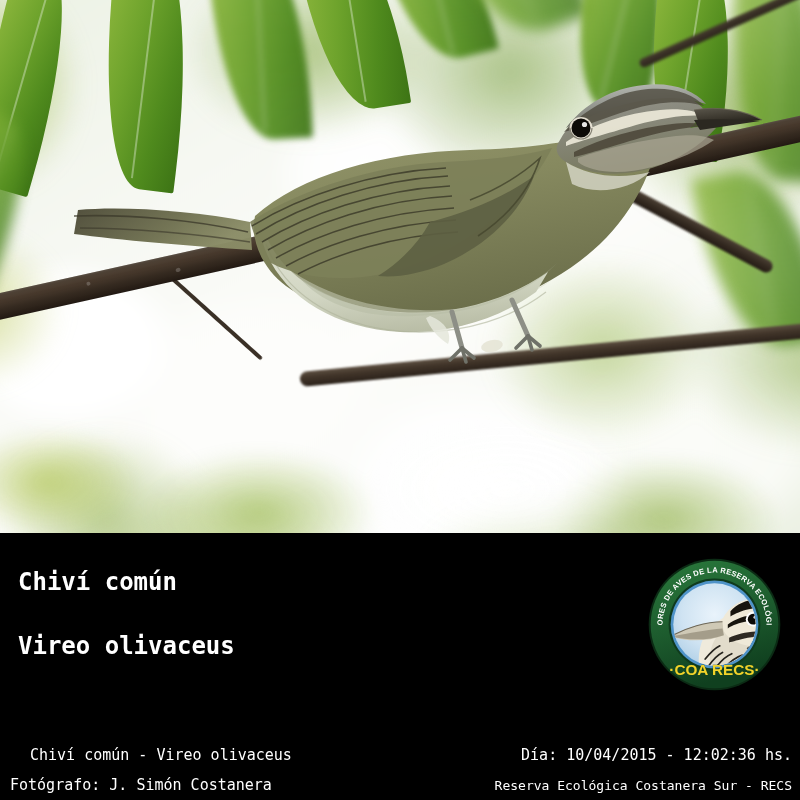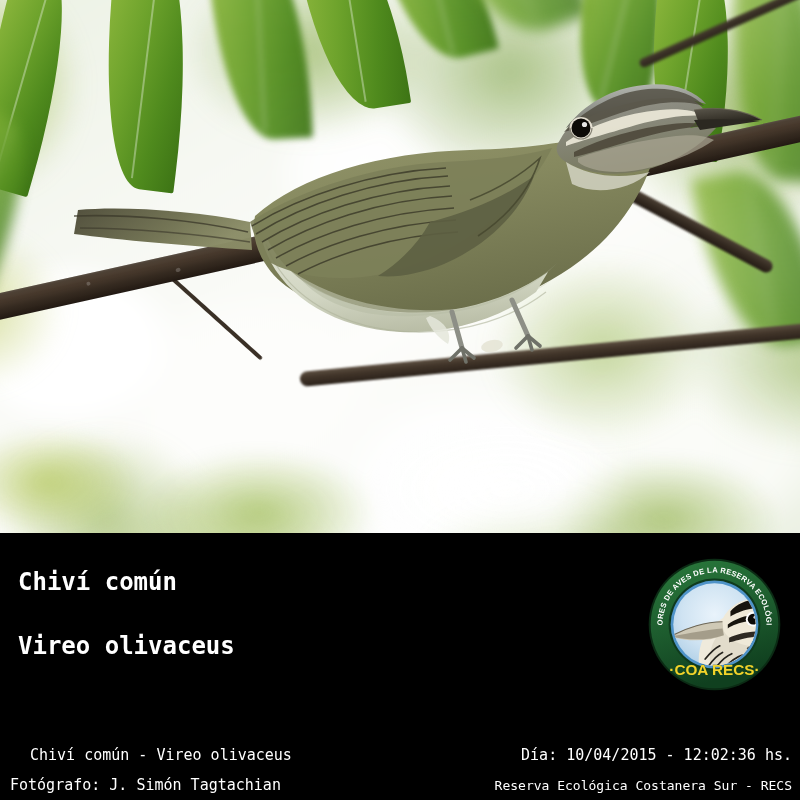--- a/index.html
+++ b/index.html
@@ -388,18 +388,18 @@
       </g>
 
       <text font-family="'Liberation Sans',sans-serif" font-size="11.4" font-weight="bold" fill="#ffffff" letter-spacing="0.4">
         <textPath href="#ringTop" startOffset="50%" text-anchor="middle">CLUB DE OBSERVADORES DE AVES DE LA RESERVA ECOLÓGICA COSTANERA SUR</textPath>
       </text>
 
       <text x="100" y="176" text-anchor="middle" font-family="'Liberation Sans',sans-serif" font-size="23" font-weight="bold" fill="#f2d32a" stroke="#1a4a22" stroke-width="0.6" paint-order="stroke">·COA RECS·</text>
     </svg>
 
     <div class="foot foot-l1">Chiví común - Vireo olivaceus</div>
-    <div class="foot foot-l2">Fotógrafo: J. Simón Tagtachian</div>
+    <div class="foot foot-l2">Fotógrafo: J. Simón Costanera</div>
     <div class="foot foot-r1">Día: 10/04/2015 - 12:02:36 hs.</div>
     <div class="foot foot-r2">Reserva Ecológica Costanera Sur - RECS</div>
 
   </div>
 </div>
 
 </body></html>

